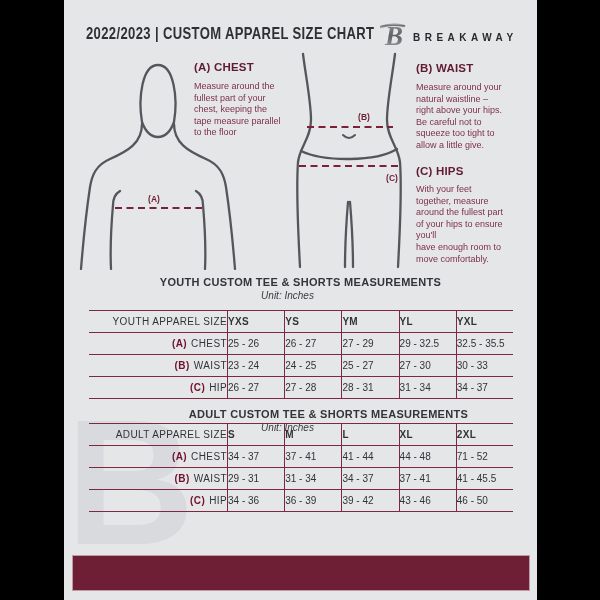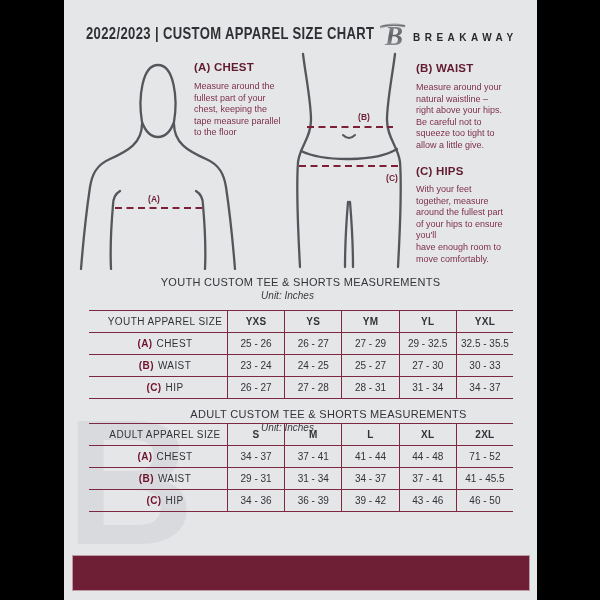--- a/index.html
+++ b/index.html
@@ -27,30 +27,30 @@
   .g-head{font-size:11.5px;font-weight:bold;color:#611b30;letter-spacing:.2px;}
   .g-body{
     font-size:9px;color:#7e3049;line-height:11.6px;
     white-space:pre-line;
   }
   svg .outline{fill:none;stroke:#55565b;stroke-width:2.3;stroke-linecap:round;}
   svg .dash{fill:none;stroke:#7d1f35;stroke-width:2;stroke-dasharray:7 4.5;}
   svg .mark{font-family:"Liberation Sans",sans-serif;font-size:8.5px;font-weight:bold;fill:#6f1f35;}
 
   
-  .tbl-title{width:473px;text-align:center;font-size:11px;font-weight:normal;color:#333438;letter-spacing:.3px;}
+  .tbl-title{width:473px;text-align:center;font-size:11px;font-weight:bold;color:#333438;letter-spacing:.3px;}
   .tbl-unit{width:447px;text-align:center;font-size:10px;font-style:italic;color:#3a3b3f;}
   .stable{left:25px;width:424px;border-top:1.5px solid #7d2840;z-index:1;background:transparent;}
   .srow{display:grid;grid-template-columns:138px repeat(5,1fr);border-bottom:1.5px solid #7d2840;}
   .scell{
     height:21px;line-height:21px;font-size:10px;color:#323337;
-    text-align:center;overflow:hidden;white-space:nowrap;
+    overflow:hidden;white-space:nowrap;
   }
   .scell+.scell{border-left:1.5px solid #7d2840;}
-  .scell.lbl{text-align:center;padding-left:14px;letter-spacing:.4px;}
+  .scell.lbl{text-align:right;padding-left:14px;letter-spacing:.4px;}
   .scell.colhead{font-weight:bold;letter-spacing:.3px;}
   .rowkey{color:#70122c;font-weight:bold;margin-right:4px;}
 
   .watermark{
     left:2px;top:408px;font-size:178px;font-weight:bold;color:#d9dade;
     line-height:150px;z-index:0;font-family:"Liberation Sans",sans-serif;
   }
   .footer-bar{
     left:8px;top:555px;width:458px;height:36px;background:#6f1f35;
     border:1px solid rgba(255,255,255,.55);z-index:2;box-sizing:border-box;

